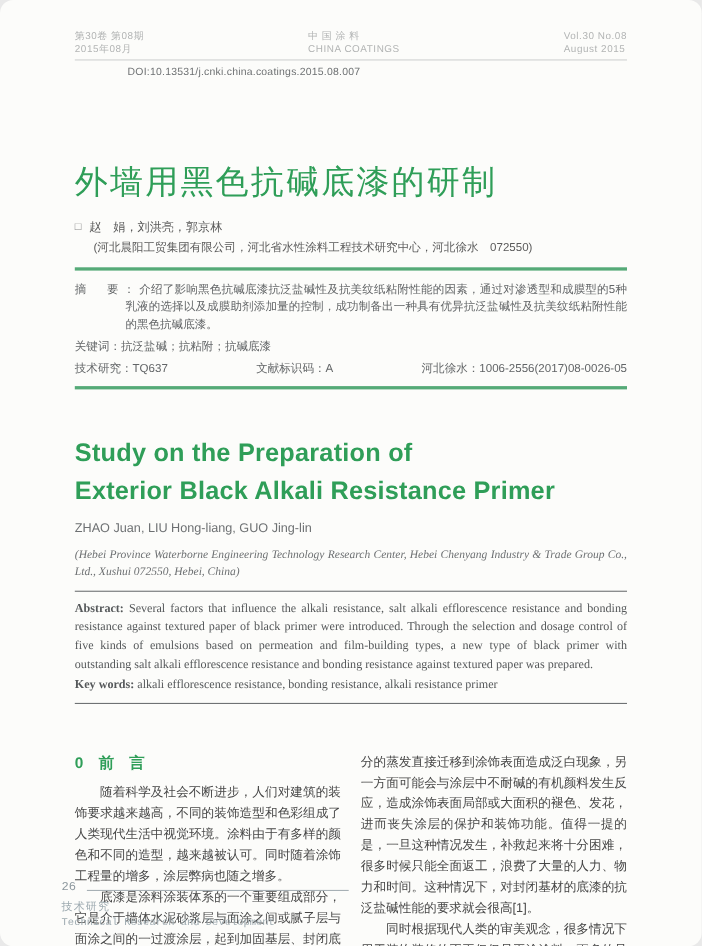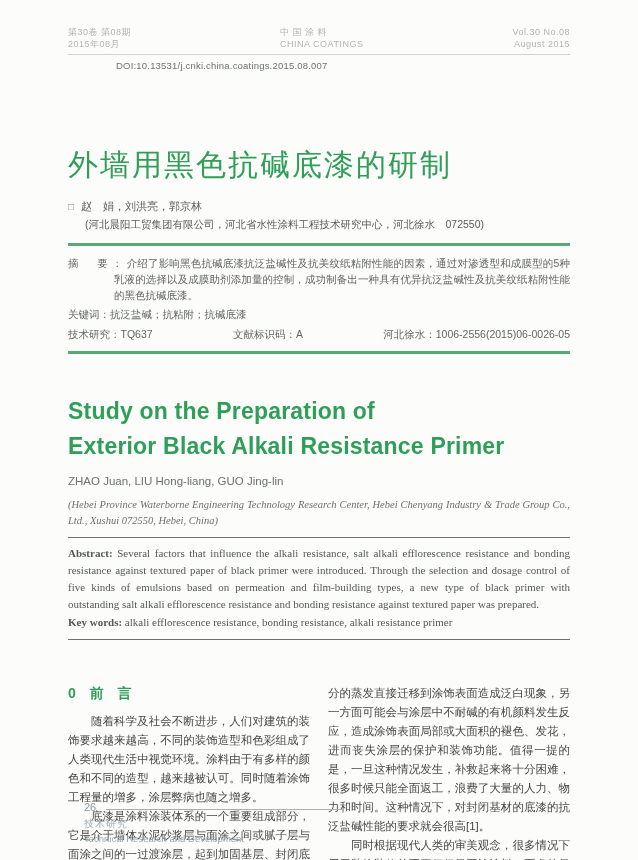--- a/index.html
+++ b/index.html
@@ -13,33 +13,34 @@
   *{margin:0;padding:0;box-sizing:border-box;}
   html,body{background:#e9e9e9;}
   .page{
     position:relative;
     width:638px;height:860px;
     margin:0 auto;
     background:#fcfcfa;
     overflow:hidden;
     font-family:"Liberation Sans",sans-serif;
     color:var(--body-ink);
+    border-radius:12px;
   }
   .content{padding:0 68px;}
 
   
   .jheader{
     margin-top:26px;
     display:flex;justify-content:space-between;align-items:flex-start;
     font-size:9px;line-height:12px;color:var(--header-gray);
     letter-spacing:.5px;
   }
   .jheader .cell{white-space:pre-line;}
   .jheader .center{}
-  .jheader .right{text-align:right;}
+  .jheader .right{text-align:left;}
   .jheader-rule{margin-top:4px;border-top:1px solid #cfd1d1;}
   .doi{margin-top:5px;font-size:9.5px;color:#6e7173;letter-spacing:.2px;padding-left:48px;}
 
   
   .title-cn{
     margin-top:74px;
     font-size:30px;font-weight:normal;color:var(--accent);
     letter-spacing:2px;
   }
   .authors-cn{margin-top:13px;font-size:11px;color:#5a5a5a;display:flex;align-items:center;gap:7px;}
@@ -98,21 +99,21 @@
   }
   .col{width:242px;font-size:11.5px;line-height:19px;text-align:justify;color:#474747;}
   .sec-heading{
     font-size:14px;font-weight:bold;color:var(--accent);
     letter-spacing:5px;margin-bottom:9px;
   }
   .col p{text-indent:2em;}
   .col p.cont{text-indent:0;}
 
   
-  .footer{position:absolute;left:84px;bottom:16px;width:502px;}
+  .footer{position:absolute;left:56px;bottom:16px;width:502px;font-family:Liberation Mono, monospace;}
   .pageno-row{display:flex;align-items:flex-end;gap:10px;}
   .pageno{font-size:11px;color:#8d989e;}
   .pageno-rule{width:238px;height:1px;background:#a7b0b5;margin-bottom:3px;}
   .footer-cn{margin-top:4px;font-size:10px;color:var(--footer-ink);letter-spacing:1px;}
   .footer-en{margin-top:2px;font-size:9.5px;color:var(--footer-ink);}
 </style>
 </head>
 <body>
 
 <div class="page">
@@ -139,21 +140,21 @@
 
     <div class="rule-green"></div>
 
     <div class="abstract-cn"><span class="lbl">摘　要：</span><span>介绍了影响黑色抗碱底漆抗泛盐碱性及抗美纹纸粘附性能的因素，通过对渗透型和成膜型的5种乳液的选择以及成膜助剂添加量的控制，成功制备出一种具有优异抗泛盐碱性及抗美纹纸粘附性能的黑色抗碱底漆。</span></div>
 
     <div class="keywords-cn"><span>关键词：</span><span>抗泛盐碱；抗粘附；抗碱底漆</span></div>
 
     <div class="meta-row">
       <span><span>技术研究：</span><span>TQ637</span></span>
       <span><span>文献标识码：</span><span>A</span></span>
-      <span><span>河北徐水：</span><span>1006-2556(2015)06-0026-05</span></span>
+      <span><span>河北徐水：</span><span>1006-2556(2017)08-0026-05</span></span>
     </div>
 
     <div class="rule-green" style="margin-top:0;"></div>
 
     <h2 class="title-en">
       <div>Study on the Preparation of</div>
       <div>Exterior Black Alkali Resistance Primer</div>
     </h2>
 
     <div class="authors-en">ZHAO Juan, LIU Hong-liang, GUO Jing-lin</div>

